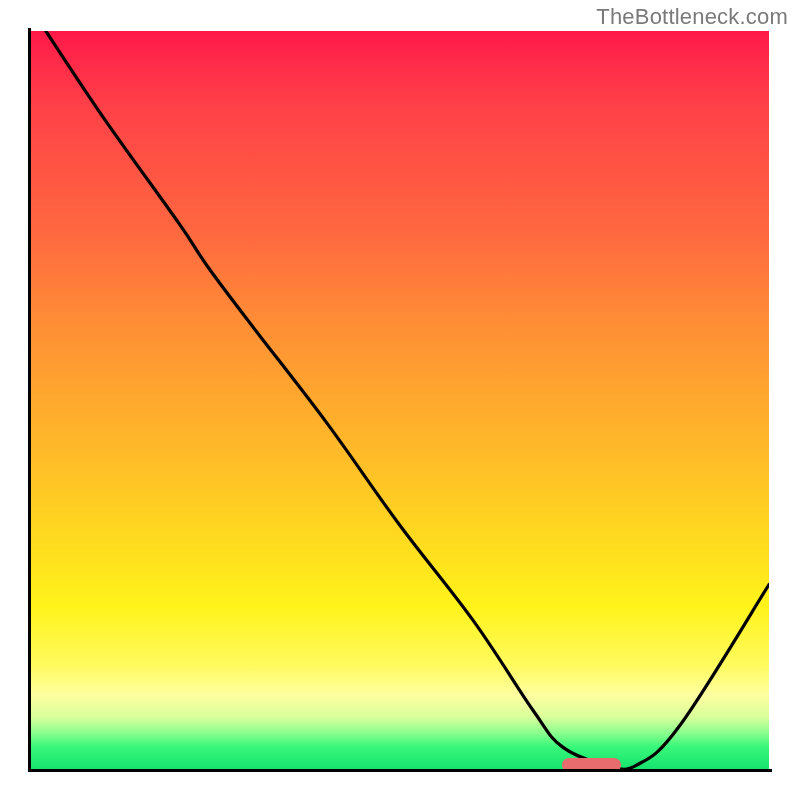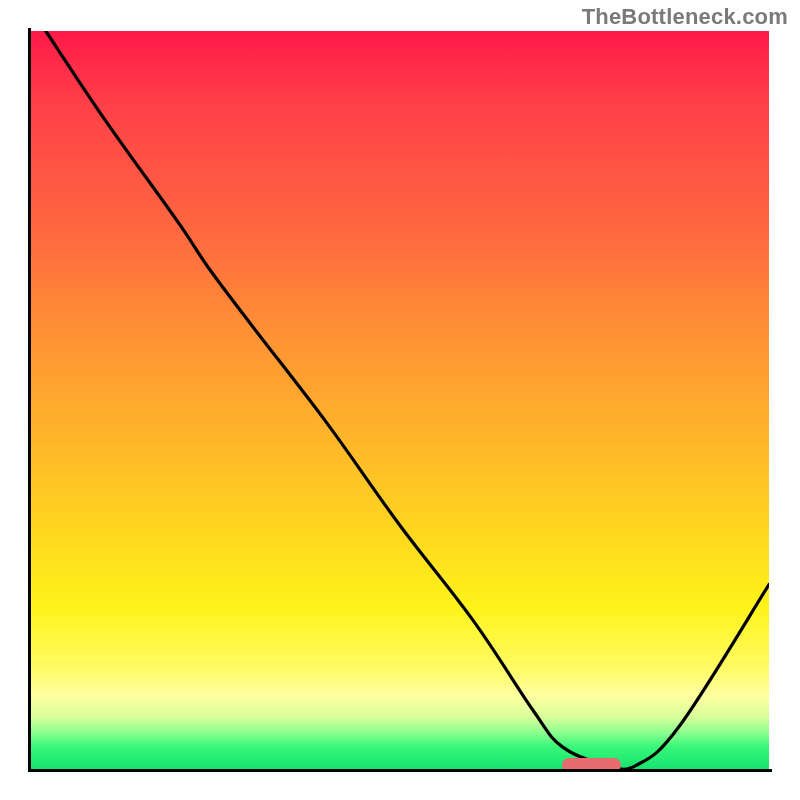--- a/index.html
+++ b/index.html
@@ -14,21 +14,21 @@
   .container {
     position: relative;
     width: 800px;
     height: 800px;
   }
   .watermark {
     position: absolute;
     top: 4px;
     right: 12px;
     font-size: 22px;
-    font-weight: 700;
+    font-weight: 400;
     color: #7a7a7a;
     letter-spacing: 0.2px;
     z-index: 10;
   }
   .plot-area {
     position: absolute;
     left: 31px;
     top: 31px;
     width: 738px;
     height: 738px;

